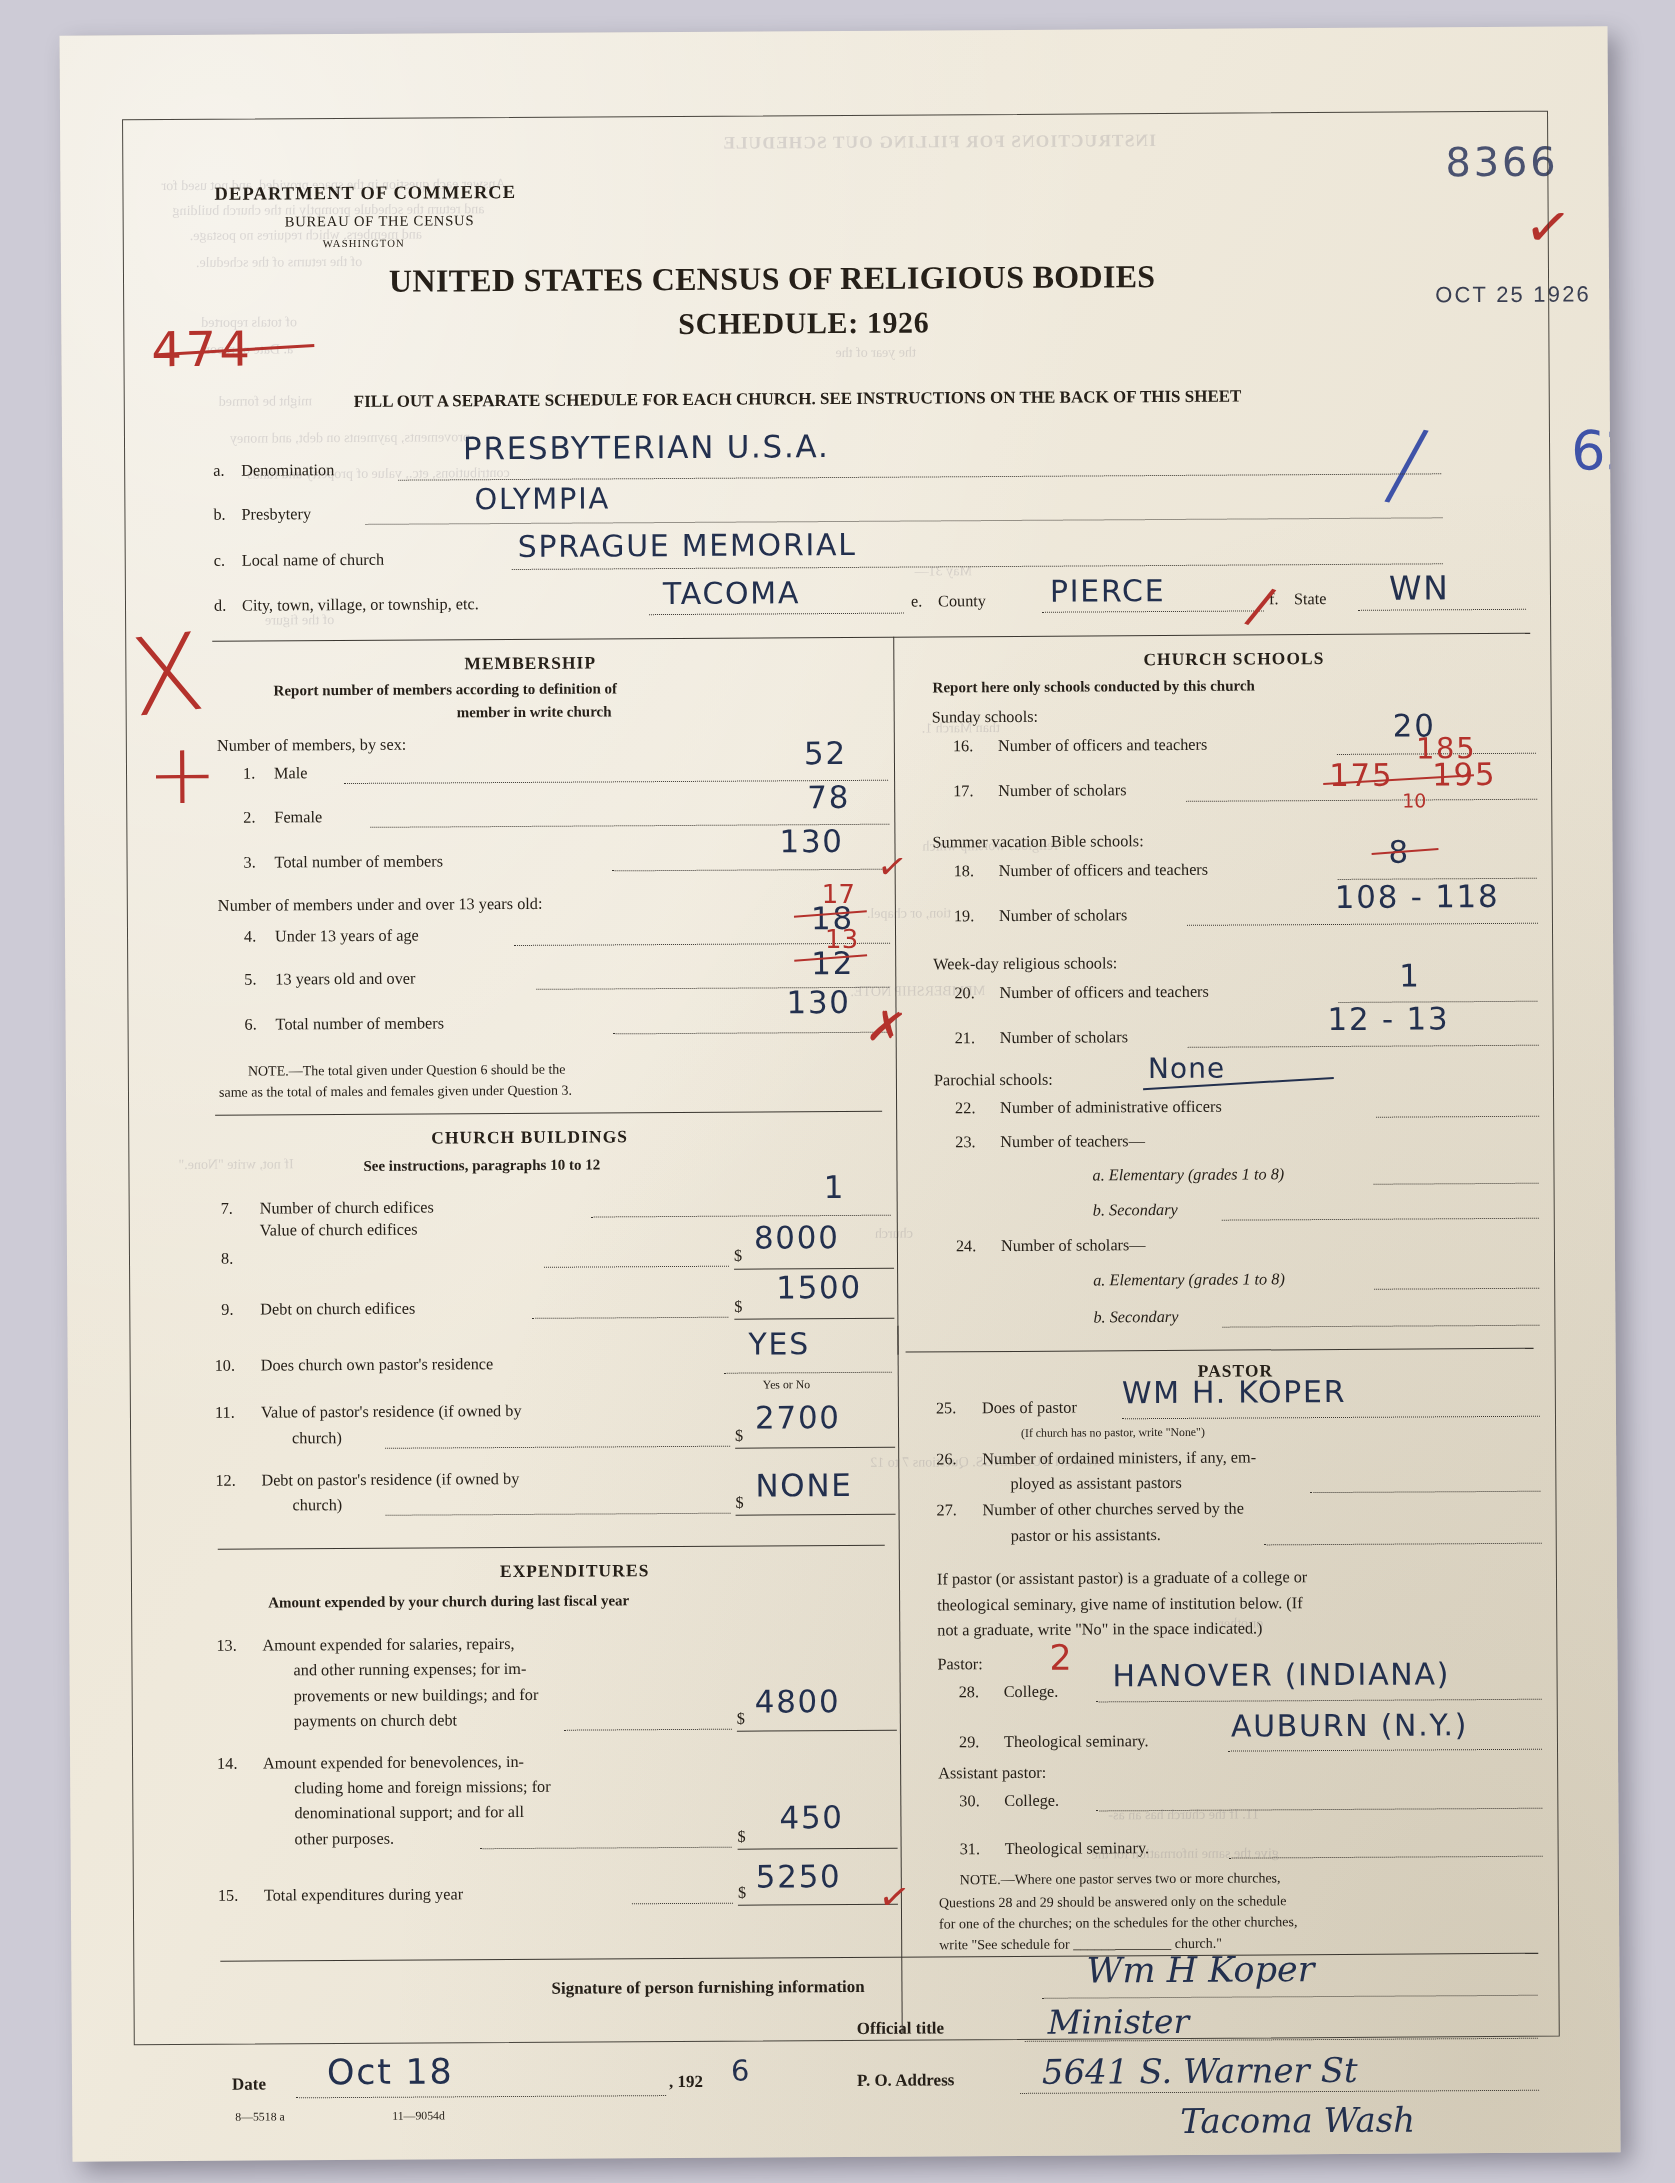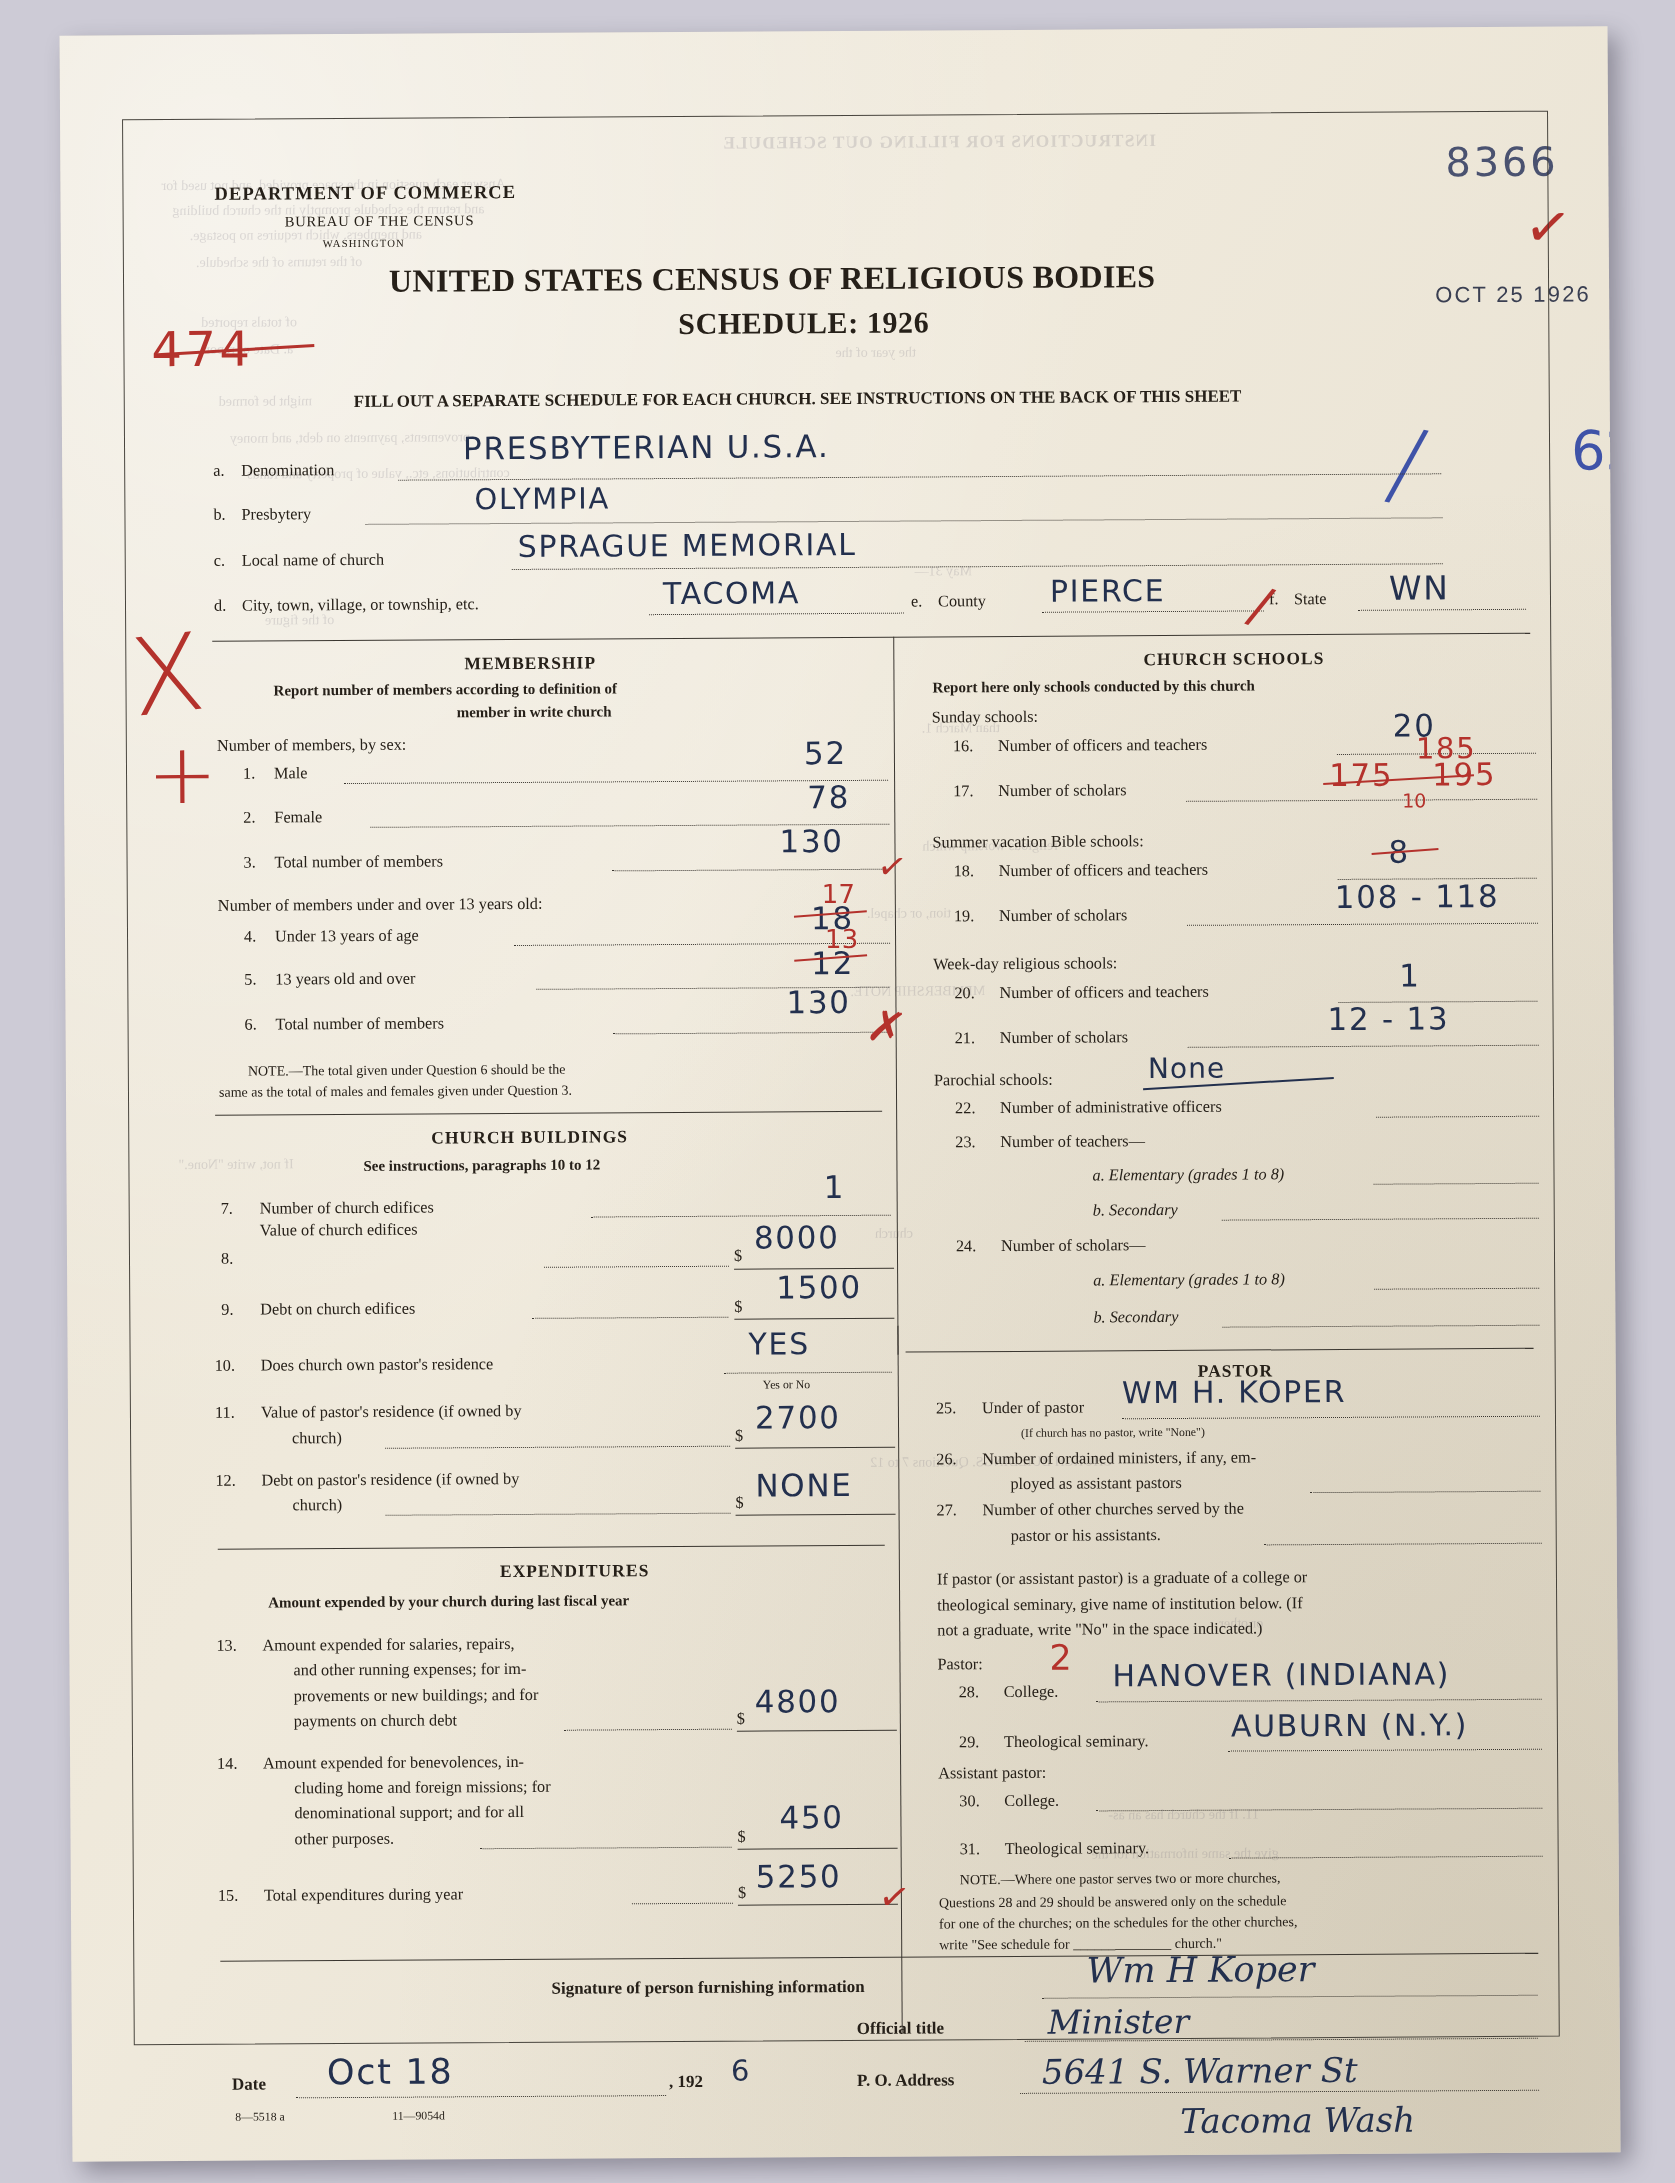--- a/index.html
+++ b/index.html
@@ -368,21 +368,21 @@
   <div class="dots" style="left:1307px;top:1261px;width:165px;"></div>
 
   <div class="p lbl" style="left:1026px;top:1278px;font-style:italic;">b. Secondary</div>
   <div class="dots" style="left:1155px;top:1298px;width:317px;"></div>
 
   <div class="rule" style="left:838px;top:1321px;width:628px;border-bottom-width:1.7px;"></div>
 
   <div class="p sec-h" style="left:1130px;top:1332px;">PASTOR</div>
 
   <div class="p lbl" style="left:868px;top:1368px;">25.</div>
-  <div class="p lbl" style="left:914px;top:1368px;">Under of pastor</div>
+  <div class="p lbl" style="left:914px;top:1368px;">Does of pastor</div>
   <div class="dots" style="left:1054px;top:1389px;width:418px;"></div>
   <div class="hw" style="left:1054px;top:1346px;font-size:30px;">WM H. KOPER</div>
   <div class="p tiny" style="left:953px;top:1396px;">(If church has no pastor, write "None")</div>
 
   <div class="p lbl" style="left:868px;top:1419px;">26.</div>
   <div class="p lbl" style="left:914px;top:1419px;">Number of ordained ministers, if any, em-</div>
   <div class="p lbl" style="left:942px;top:1444px;">ployed as assistant pastors</div>
   <div class="dots" style="left:1242px;top:1464px;width:230px;"></div>
 
   <div class="p lbl" style="left:868px;top:1470px;">27.</div>

